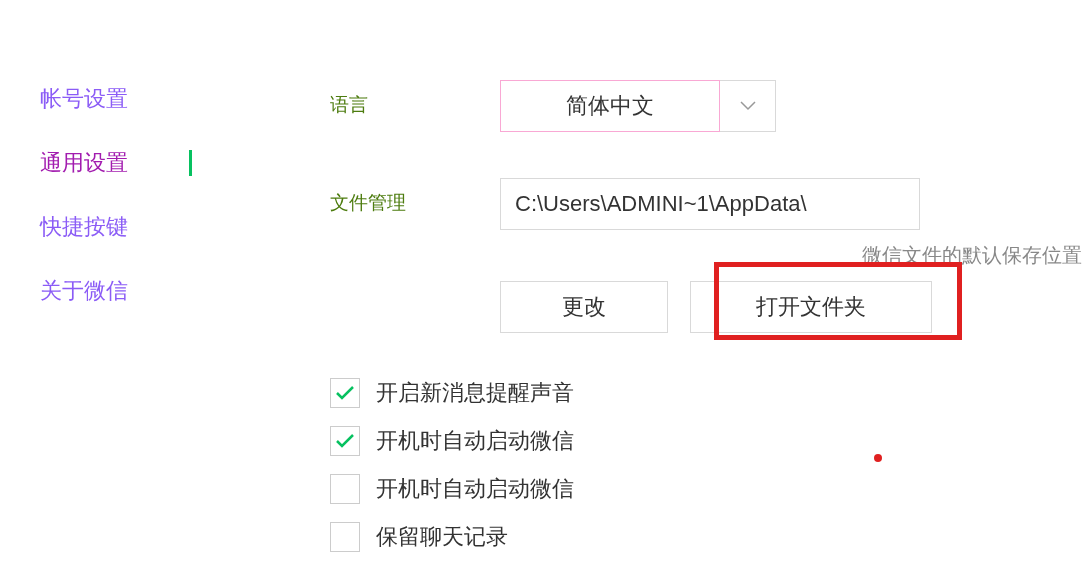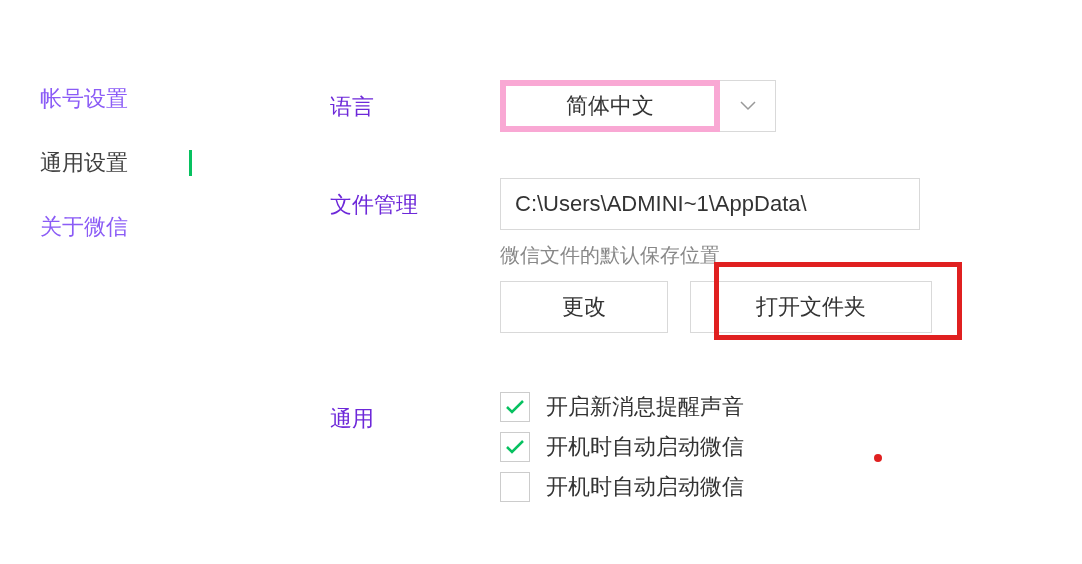--- a/index.html
+++ b/index.html
@@ -23,21 +23,21 @@
       padding-top: 4px;
     }
     .sidebar-item {
       font-size: 22px;
       color: #8b5cf6;
       cursor: pointer;
       position: relative;
       padding-left: 0;
     }
     .sidebar-item.active {
-      color: #404040;
+      color: #a21caf;
     }
     .sidebar-item.active::after {
       content: "";
       position: absolute;
       right: 48px;
       top: 2px;
       width: 3px;
       height: 26px;
       background: #07c160;
     }
@@ -45,34 +45,34 @@
       flex: 1;
       padding-left: 90px;
     }
     .row {
       display: flex;
       align-items: flex-start;
       margin-bottom: 46px;
     }
     .row-label {
       width: 170px;
-      font-size: 22px;
-      color: #6d28d9;
+      font-size: 19px;
+      color: #4d7c0f;
       padding-top: 12px;
     }
     .row-body {
       flex: 1;
     }
     .lang-select {
       display: flex;
       align-items: stretch;
       height: 52px;
     }
     .lang-value {
-      border: 6px solid #f9a8d4;
+      border: 1px solid #f9a8d4;
       height: 52px;
       width: 220px;
       display: flex;
       align-items: center;
       justify-content: center;
       font-size: 22px;
       color: #333;
       cursor: pointer;
     }
     .lang-arrow {
@@ -92,20 +92,21 @@
       align-items: center;
       padding: 0 14px;
       font-size: 22px;
       color: #333;
     }
     .hint-text {
       font-size: 20px;
       color: #888;
       margin-top: 12px;
       margin-bottom: 12px;
+      text-align: right;
     }
     .btn-row {
       display: flex;
       gap: 22px;
     }
     .btn {
       border: 1px solid #d9d9d9;
       height: 52px;
       display: flex;
       align-items: center;
@@ -122,21 +123,21 @@
       width: 242px;
     }
     .highlight-box {
       position: absolute;
       border: 5px solid #e02020;
       pointer-events: none;
     }
     .check-list {
       display: flex;
       flex-direction: column;
-      gap: 10px;
+      gap: 18px;
     }
     .check-item {
       display: flex;
       align-items: center;
       gap: 16px;
     }
     .checkbox {
       width: 30px;
       height: 30px;
       border: 1px solid #ccc;
@@ -160,52 +161,52 @@
       border-radius: 50%;
     }
   </style>
 </head>
 <body>
 
 <div class="container">
   <div class="sidebar">
     <div class="sidebar-item">帐号设置</div>
     <div class="sidebar-item active">通用设置</div>
+    <div class="sidebar-item">快捷按键</div>
     <div class="sidebar-item">关于微信</div>
   </div>
 
   <div class="content">
     <div class="row">
       <div class="row-label">语言</div>
       <div class="row-body">
         <div class="lang-select">
           <div class="lang-value">简体中文</div>
           <div class="lang-arrow">
             <svg width="16" height="10" viewBox="0 0 16 10">
                 <path d="M1 1 L8 8 L15 1" stroke="#999" stroke-width="1.5" fill="none"></path>
               </svg>
           </div>
         </div>
       </div>
     </div>
 
-    <div class="row" style="margin-bottom:59px;">
+    <div class="row" style="margin-bottom:45px;">
       <div class="row-label">文件管理</div>
       <div class="row-body">
         <div class="file-path">C:\Users\ADMINI~1\AppData\</div>
         <div class="hint-text">微信文件的默认保存位置</div>
         <div class="btn-row">
           <div class="btn btn-change">更改</div>
           <div class="btn btn-open">打开文件夹</div>
         </div>
       </div>
     </div>
 
     <div class="row">
-      <div class="row-label">通用</div>
       <div class="row-body">
         <div class="check-list">
           <div class="check-item">
             <div class="checkbox checked">
               <svg width="20" height="16" viewBox="0 0 20 16">
                   <path d="M2 8 L7 13 L18 2" stroke="#07c160" stroke-width="2.5" fill="none"></path>
                 </svg>
             </div>
             <span class="check-label">开启新消息提醒声音</span>
           </div>
@@ -215,20 +216,26 @@
                   <path d="M2 8 L7 13 L18 2" stroke="#07c160" stroke-width="2.5" fill="none"></path>
                 </svg>
             </div>
             <span class="check-label">开机时自动启动微信</span>
           </div>
           <div class="check-item">
             <div class="checkbox">
               
             </div>
             <span class="check-label">开机时自动启动微信</span>
+          </div>
+          <div class="check-item">
+            <div class="checkbox">
+              
+            </div>
+            <span class="check-label">保留聊天记录</span>
           </div>
         </div>
       </div>
     </div>
   </div>
 </div>
 
 <div class="highlight-box" style="left:714px; top:262px; width:248px; height:78px;"></div>
 <div class="red-dot" style="left:874px; top:454px;"></div>
 

